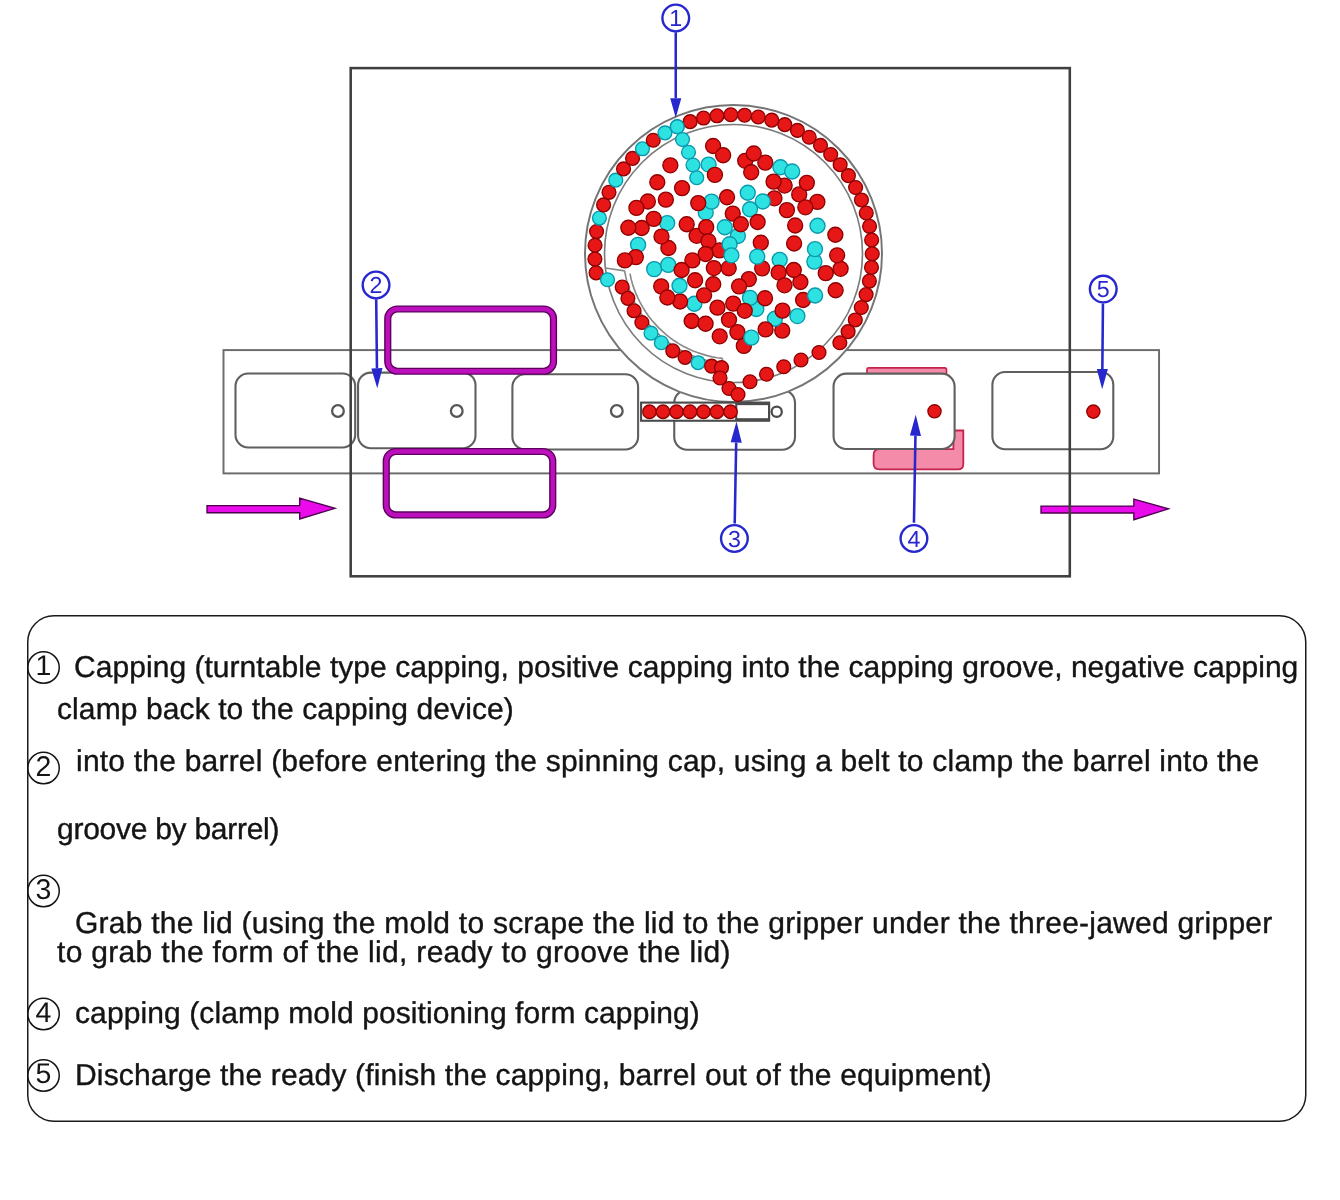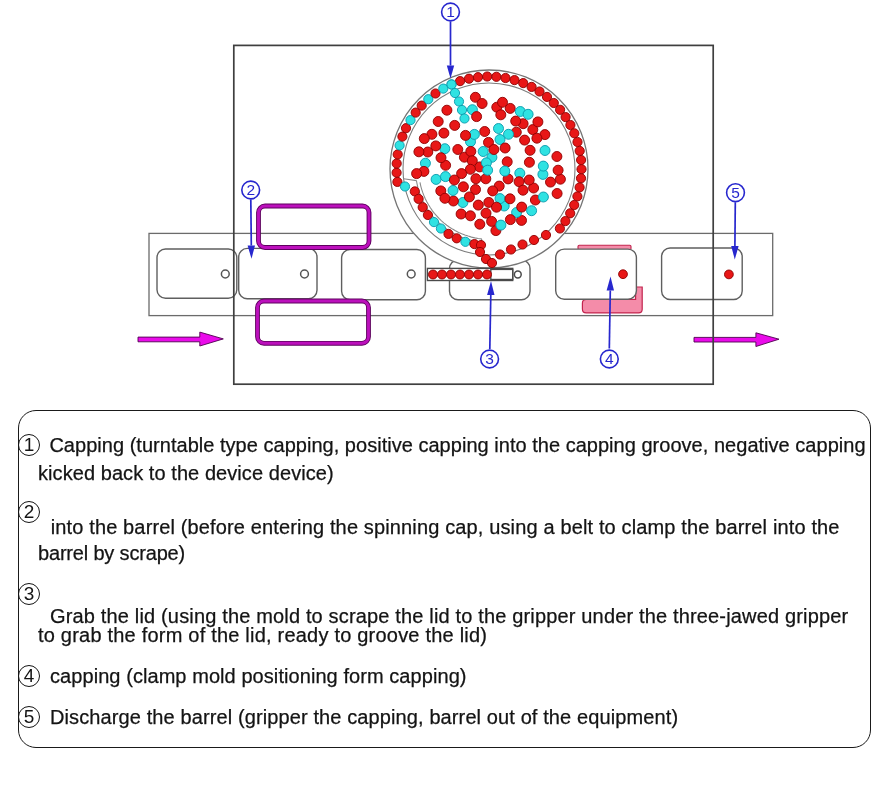--- a/index.html
+++ b/index.html
@@ -236,23 +236,23 @@
 <path d="M610.5 276.5 L614.0 290.6 L606.6 290.4 Z" fill="#2727CE"></path>
 <circle cx="609.3" cy="359" r="8.9" fill="#fff" stroke="#2727CE" stroke-width="1.6"></circle>
 <text x="609.3" y="364.4" text-anchor="middle" font-family="Liberation Sans, sans-serif" font-size="15.5" fill="#2727CE">4</text>
 <line x1="735.3" y1="202.3" x2="734.9" y2="246" stroke="#2727CE" stroke-width="1.7"></line>
 <path d="M734.8 259.5 L731.2 246.0 L738.6 246.0 Z" fill="#2727CE"></path>
 <circle cx="735.5" cy="192.7" r="8.9" fill="#fff" stroke="#2727CE" stroke-width="1.6"></circle>
 <text x="735.5" y="198.1" text-anchor="middle" font-family="Liberation Sans, sans-serif" font-size="15.5" fill="#2727CE">5</text>
 </svg>
 <div id="tbox"></div>
 <div class="tl" id="L0" style="left:49.4px;top:434.1px;letter-spacing:0.025px">Capping (turntable type capping, positive capping into the capping groove, negative capping</div>
-<div class="tl" id="L1" style="left:38px;top:461.6px;letter-spacing:0.067px">kicked back to the device device)</div>
-<div class="tl" id="L2" style="left:50.7px;top:516px;letter-spacing:0.14px">into the barrel (before entering the spinning cap, using a belt to clamp the barrel into the</div>
-<div class="tl" id="L3" style="left:38px;top:542.1px;letter-spacing:-0.18px">barrel by scrape)</div>
+<div class="tl" id="L1" style="left:38px;top:461.6px;letter-spacing:0.067px">clamp back to the capping device)</div>
+<div class="tl" id="L2" style="left:50.7px;top:497px;letter-spacing:0.14px">into the barrel (before entering the spinning cap, using a belt to clamp the barrel into the</div>
+<div class="tl" id="L3" style="left:38px;top:542.1px;letter-spacing:-0.18px">groove by barrel)</div>
 <div class="tl" id="L4" style="left:50.0px;top:605px;letter-spacing:0.16px">Grab the lid (using the mold to scrape the lid to the gripper under the three-jawed gripper</div>
 <div class="tl" id="L5" style="left:38px;top:624.1px;letter-spacing:0.21px">to grab the form of the lid, ready to groove the lid)</div>
 <div class="tl" id="L6" style="left:50.0px;top:665.1px;letter-spacing:0.067px">capping (clamp mold positioning form capping)</div>
-<div class="tl" id="L7" style="left:50.0px;top:706.1px;letter-spacing:0.11px">Discharge the barrel (gripper the capping, barrel out of the equipment)</div>
+<div class="tl" id="L7" style="left:50.0px;top:706.1px;letter-spacing:0.11px">Discharge the ready (finish the capping, barrel out of the equipment)</div>
 <div class="num" style="left:18px;top:433.6px">1</div>
 <div class="num" style="left:18px;top:500.5px">2</div>
 <div class="num" style="left:18px;top:582.5px">3</div>
 <div class="num" style="left:18px;top:664.5px">4</div>
 <div class="num" style="left:18px;top:705.5px">5</div>
 </body></html>

